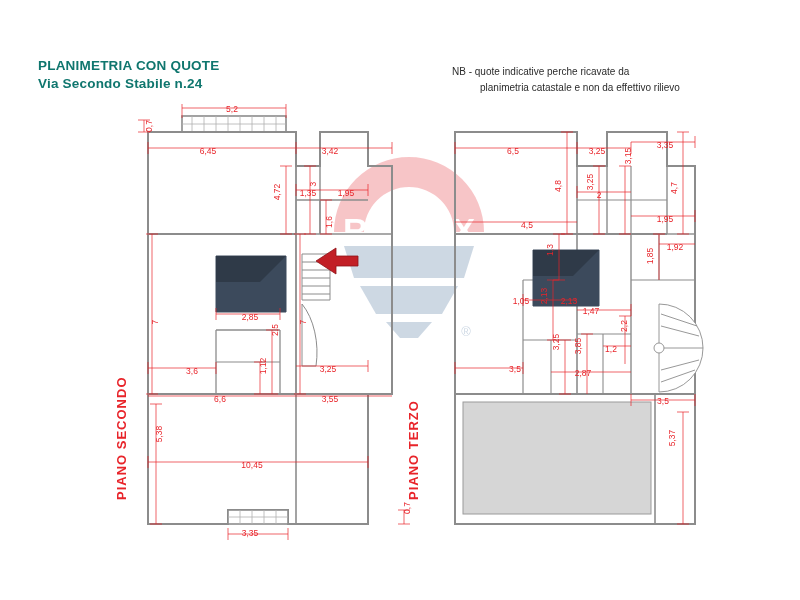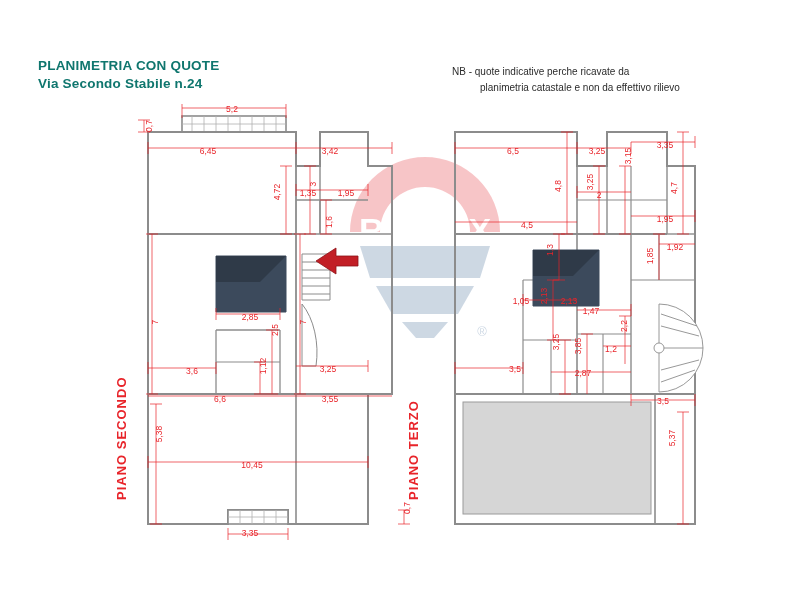--- a/index.html
+++ b/index.html
@@ -54,21 +54,21 @@
     transform-origin: left top;
     transform: rotate(-90deg);
     white-space: nowrap;
   }
   #floor-label-2 { left: 114px; top: 500px; }
   #floor-label-3 { left: 406px; top: 500px; }
 
   
   #watermark {
     position: absolute;
-    left: 330px;
+    left: 314px;
     top: 150px;
     width: 190px;
     height: 200px;
     opacity: 0.30;
     pointer-events: none;
   }
 
   
   .plan {
     position: absolute;

